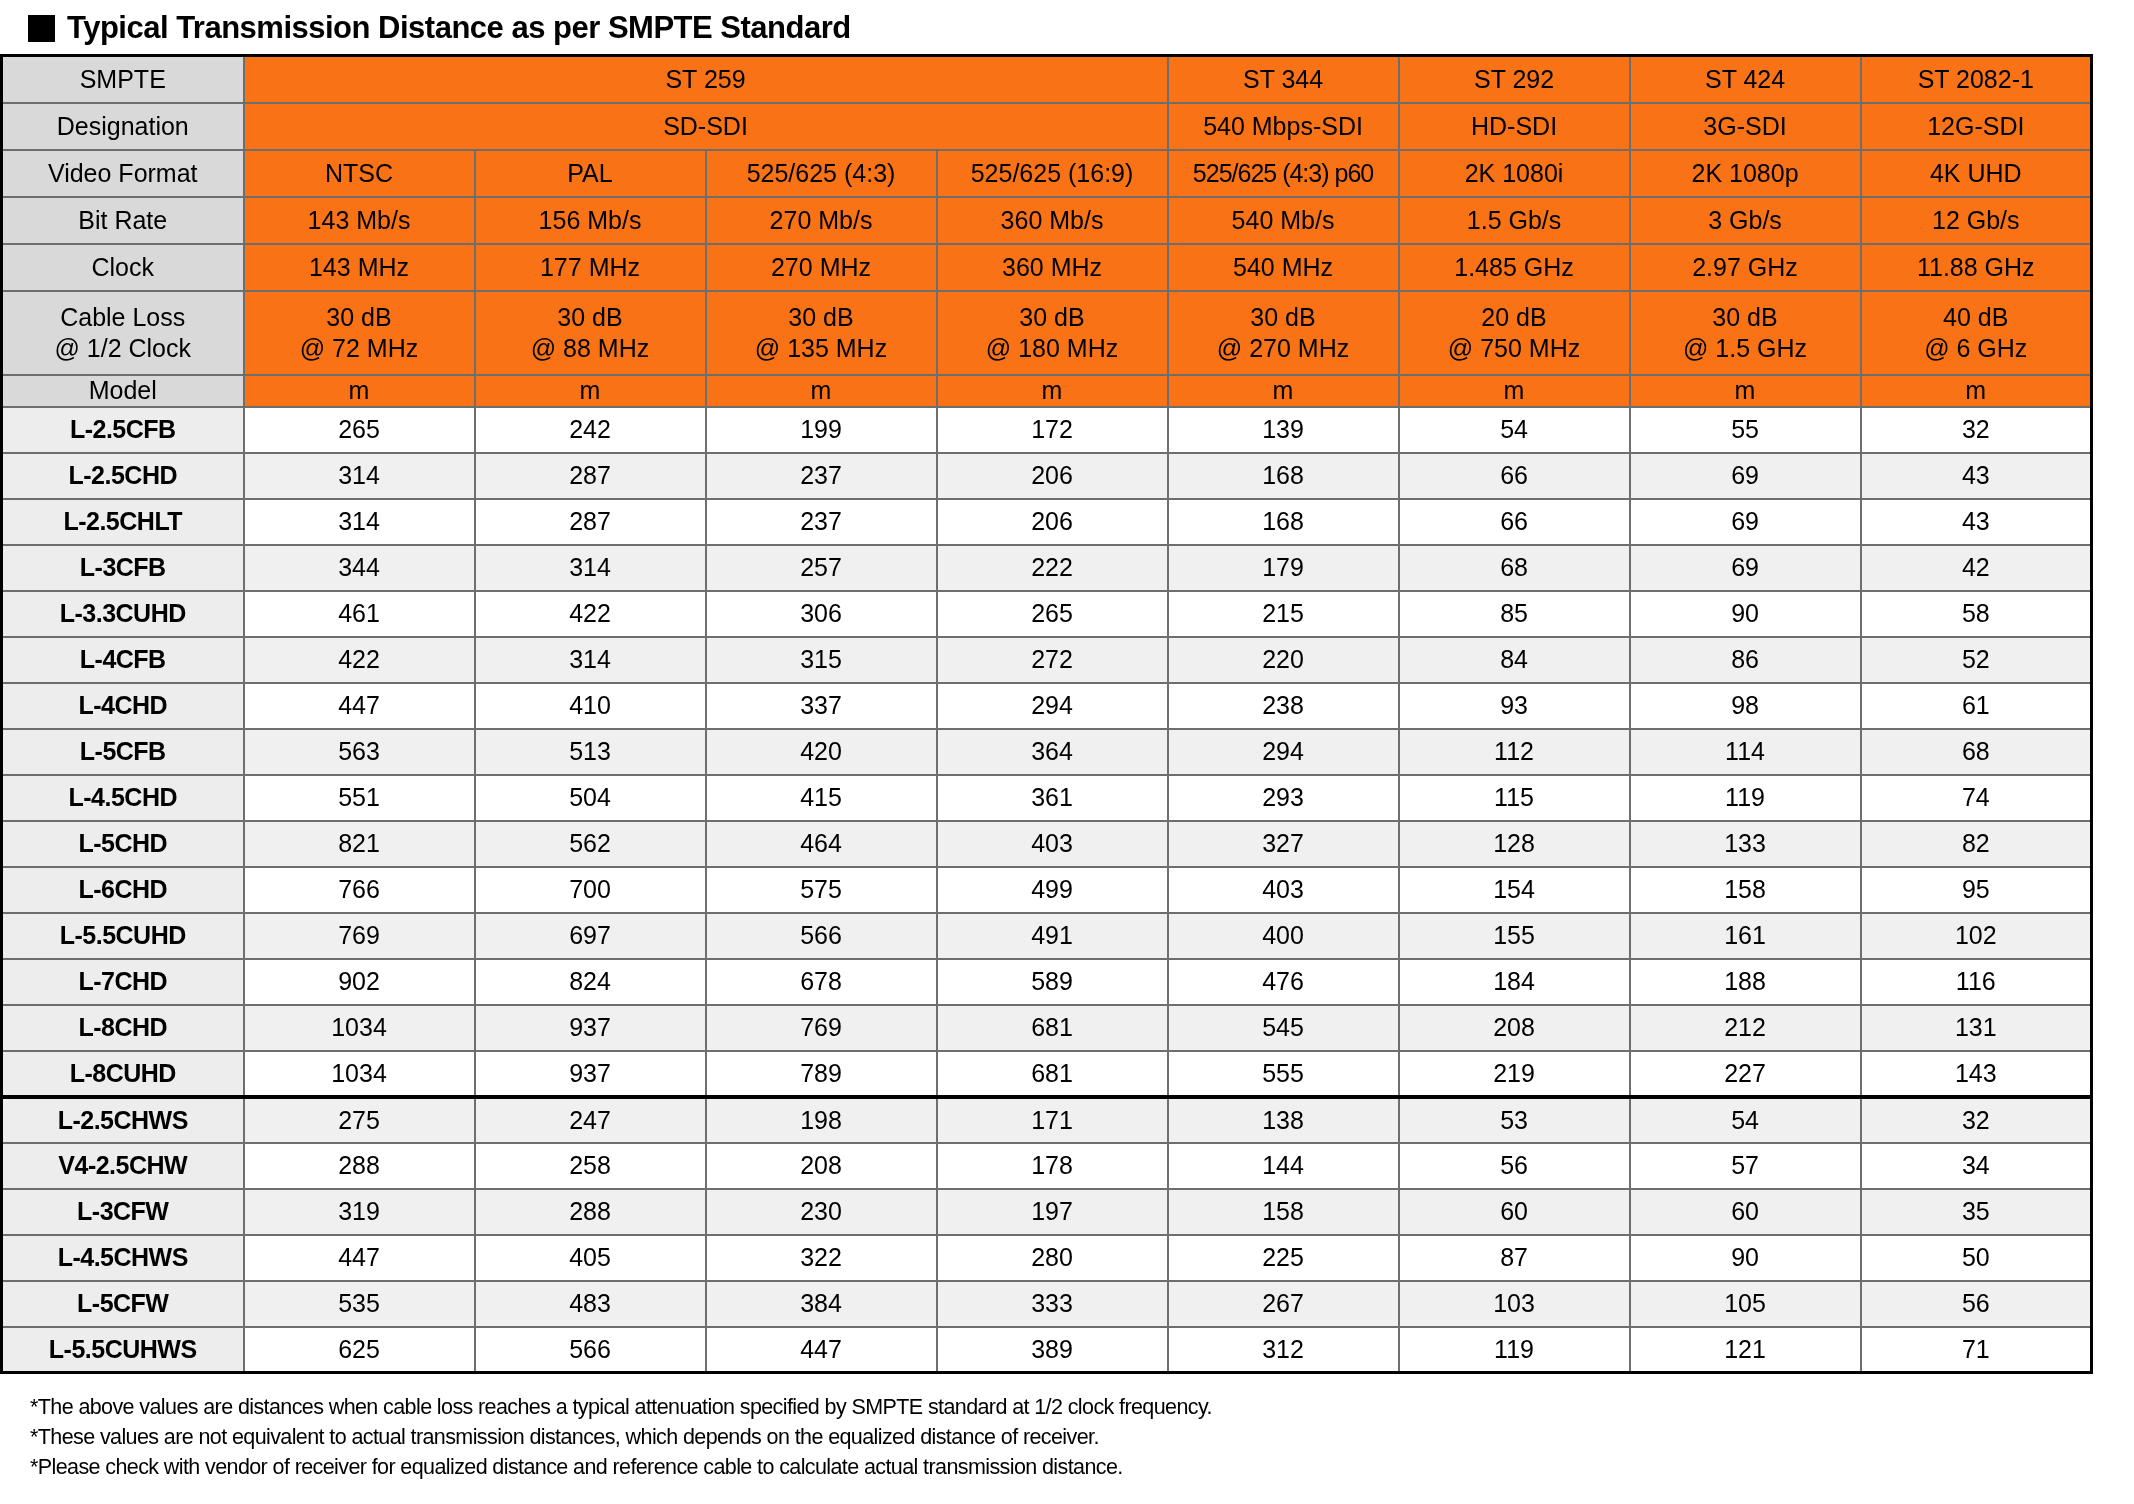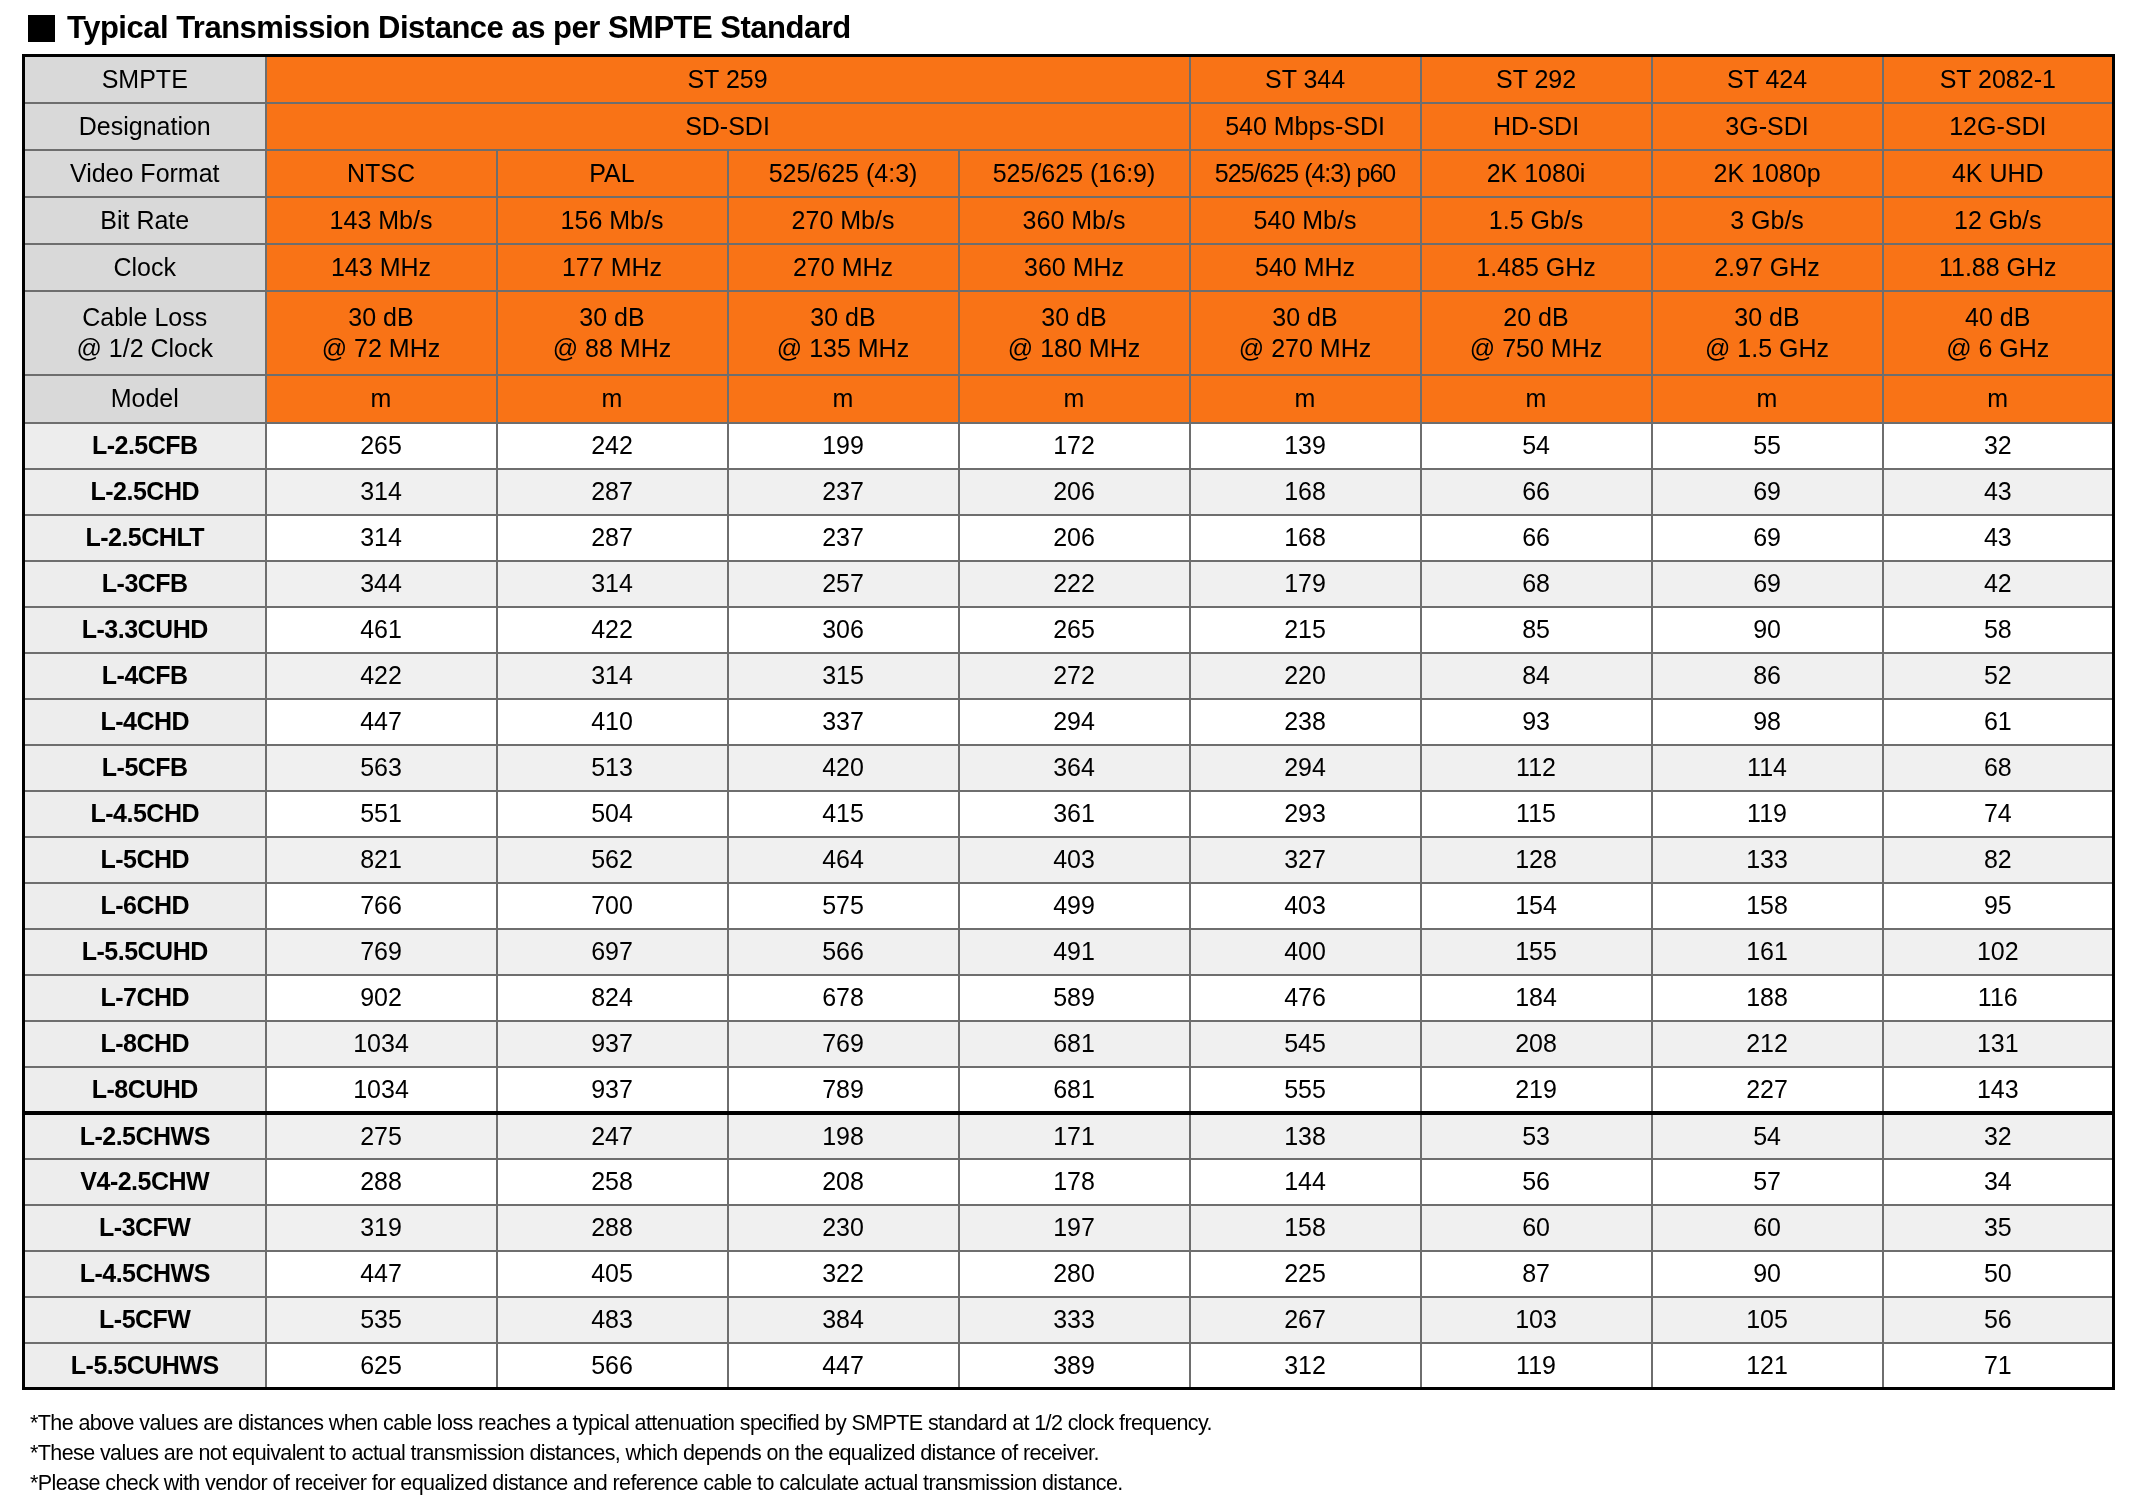--- a/index.html
+++ b/index.html
@@ -2,31 +2,31 @@
 <html><head>
 <meta charset="utf-8">
 <style>
   html,body{margin:0;padding:0;background:#ffffff;}
   body{width:2134px;height:1504px;font-family:"Liberation Sans",sans-serif;color:#000;}
 
   .title-row{display:flex;align-items:center;gap:12px;padding:10px 4px 8px 28px;}
   .title-sq{width:27px;height:27px;background:#000;flex:0 0 auto;}
   .title-text{font-size:31px;font-weight:bold;letter-spacing:-0.5px;white-space:nowrap;}
 
-  table.tt{border-collapse:collapse;table-layout:fixed;margin-left:22px;width:2090px;
+  table.tt{border-collapse:collapse;table-layout:fixed;width:2090px;
            border:3px solid #000;}
   table.tt td{border:2px solid #6e6e6e;text-align:center;font-size:25px;padding:0 2px;
               overflow:hidden;white-space:nowrap;}
   
   td.hd{background:#f97316;}
   td.hlbl{background:#d9d9d9;}
   tr.hrow{height:47px;}
   tr.cable{height:84px;}
   tr.cable td{line-height:1.22;}
-  tr.model{height:48px;}
+  tr.model{height:32px;}
   .cond{font-size:22px;letter-spacing:-1px;}
   
   tr.drow{height:46px;}
   td.rowlabel{background:#ededed;font-weight:bold;text-align:left;padding-left:26px;
               font-size:25px;letter-spacing:-0.5px;}
   td.val{background:#ffffff;}
   tr.alt td.val{background:#f0f0f0;}
   tr.grp td{border-top:4px solid #000;}
 
   .footnotes{margin:18px 0 0 30px;font-size:21.5px;line-height:1.4;letter-spacing:-0.6px;}

